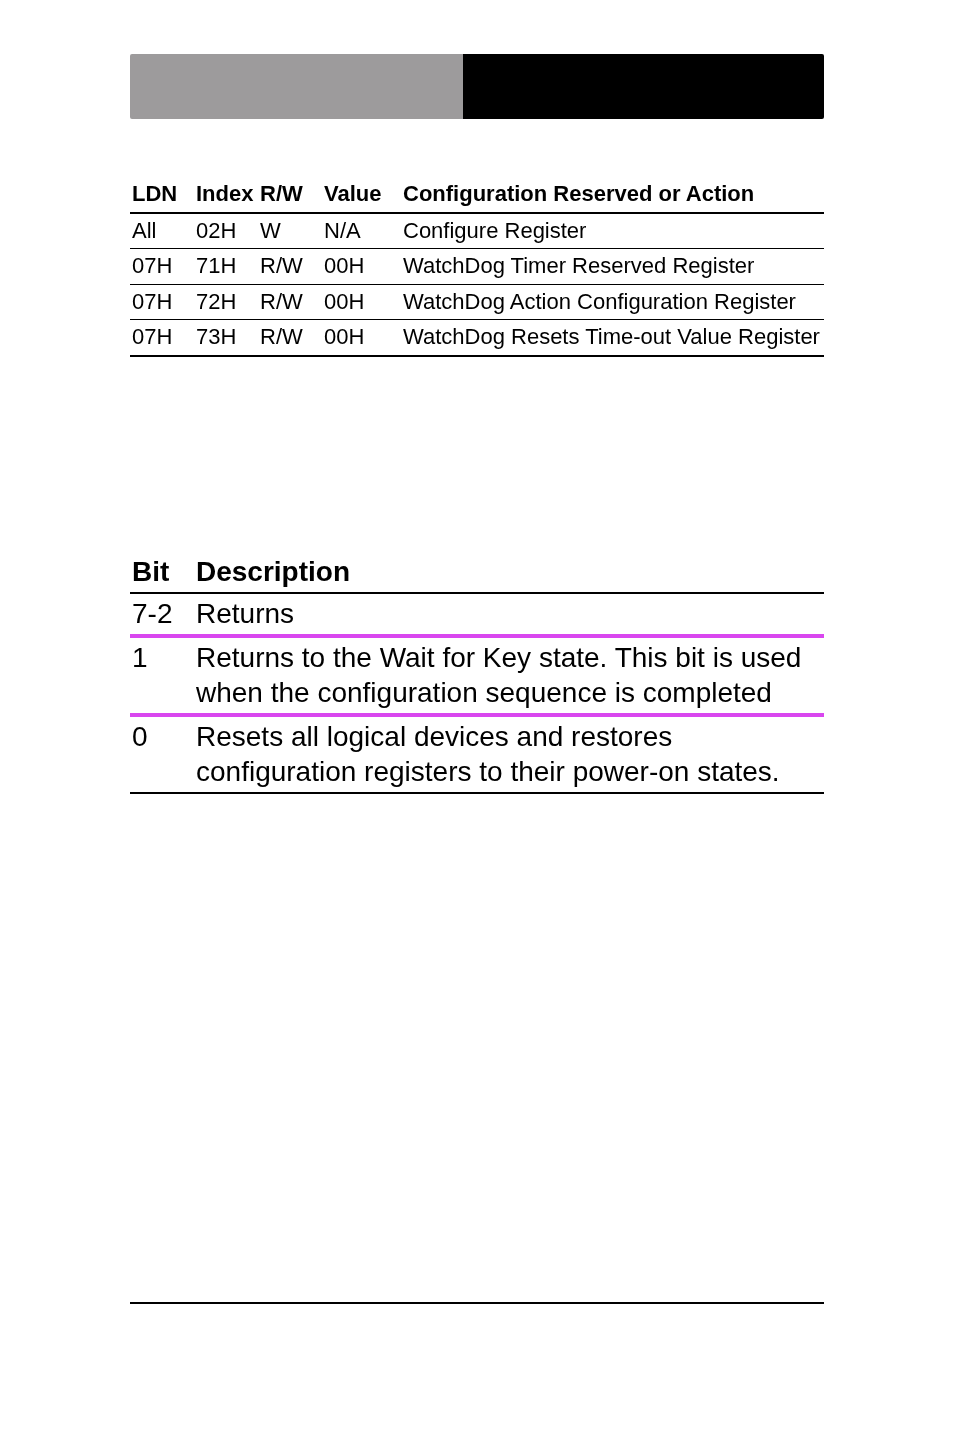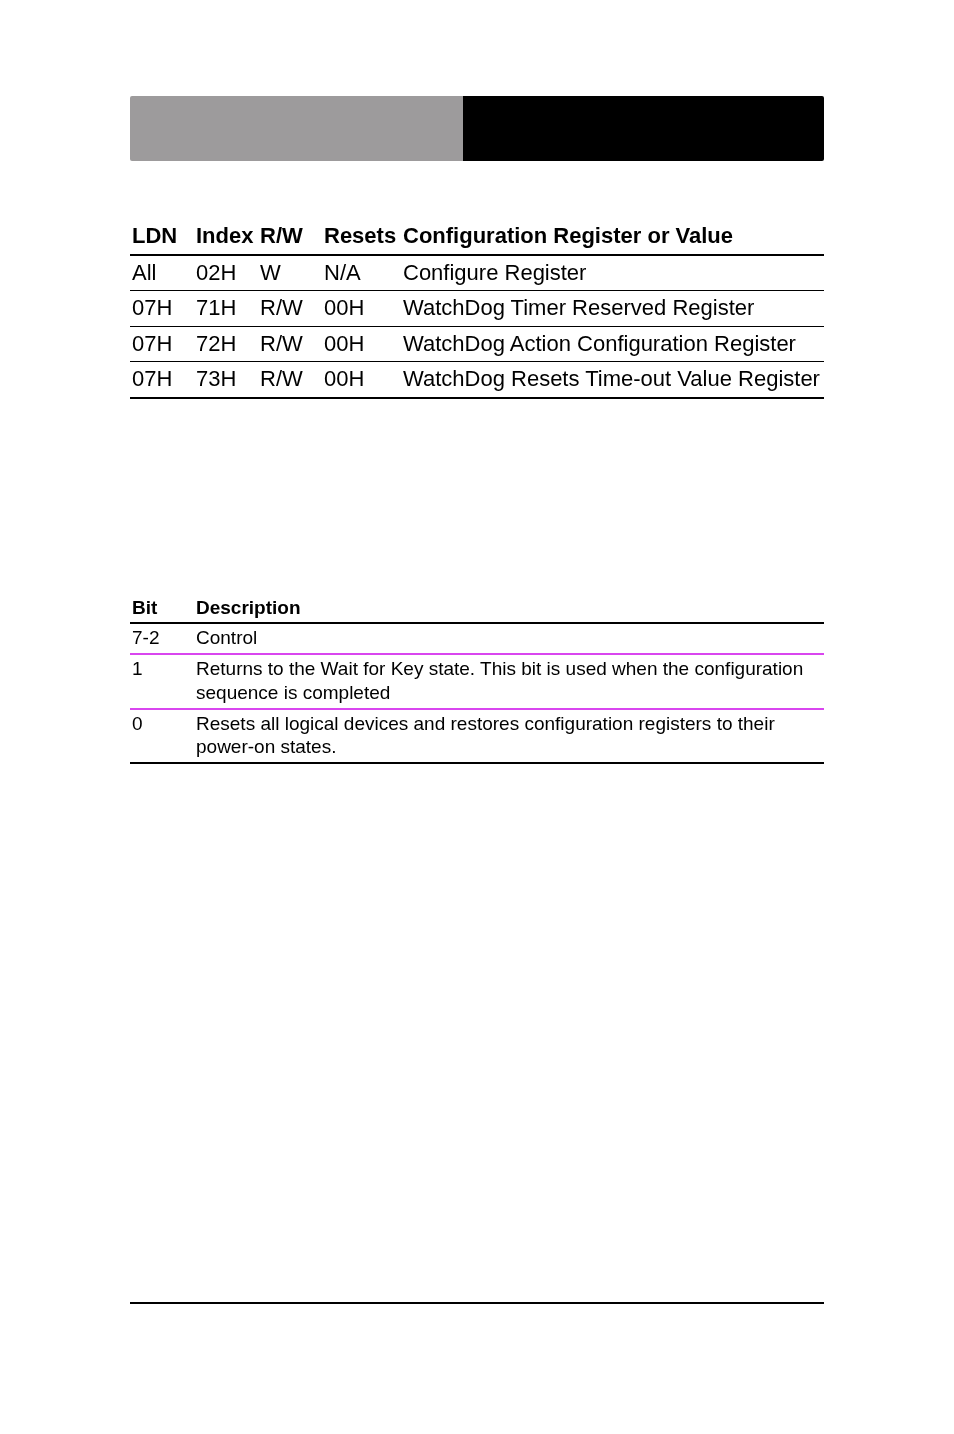--- a/index.html
+++ b/index.html
@@ -9,21 +9,21 @@
     height: 1434px;
     background: #ffffff;
     font-family: Arial, Helvetica, sans-serif;
     color: #000000;
   }
   .page {
     position: relative;
     width: 954px;
     height: 1434px;
     box-sizing: border-box;
-    padding: 96px 130px 0 130px;
+    padding: 54px 130px 0 130px;
   }
   .header-bar {
     position: relative;
     width: 100%;
     height: 65px;
     display: flex;
   }
   .header-left {
     flex: 0 0 48%;
     background: #9d9b9c;
@@ -66,34 +66,34 @@
   .col-ldn   { width: 60px; }
   .col-index { width: 60px; margin-top: 32px; }
   .col-rw    { width: 60px; }
   .col-reset { width: 75px; }
 
   
   .tbl2 {
     margin-top: 195px;
     width: 100%;
     border-collapse: collapse;
-    font-size: 19px;
+    font-size: 28px;
     line-height: 1.25;
   }
   .tbl2 th, .tbl2 td {
     text-align: left;
     vertical-align: top;
     padding: 2px 2px 3px 2px;
   }
   .tbl2 th {
     font-weight: bold;
     border-bottom: 2px solid #000;
   }
   .tbl2 td {
-    border-bottom: 2px solid #d946ef;
+    border-bottom: 4px solid #d946ef;
   }
   .tbl2 tbody tr:last-child td {
     border-bottom: 2px solid #000;
   }
   .col-bit  { width: 60px; }
 
   .footer-line {
     position: absolute;
     left: 130px;
     right: 130px;
@@ -110,22 +110,22 @@
     <div class="header-left"></div>
     <div class="header-right"></div>
   </div>
 
   <table class="tbl">
     <thead>
       <tr>
         <th class="col-ldn">LDN</th>
         <th class="col-index">Index</th>
         <th class="col-rw">R/W</th>
-        <th class="col-reset">Resets</th>
-        <th>Configuration Register or Value</th>
+        <th class="col-reset">Value</th>
+        <th>Configuration Reserved or Action</th>
       </tr>
     </thead>
     <tbody>
       <tr>
         <td>All</td>
         <td>02H</td>
         <td>W</td>
         <td>N/A</td>
         <td>Configure Register</td>
       </tr>
@@ -156,21 +156,21 @@
   <table class="tbl2">
     <thead>
       <tr>
         <th class="col-bit">Bit</th>
         <th>Description</th>
       </tr>
     </thead>
     <tbody>
       <tr>
         <td>7-2</td>
-        <td>Control</td>
+        <td>Returns</td>
       </tr>
       <tr>
         <td>1</td>
         <td>Returns to the Wait for Key state. This bit is used when the configuration sequence is completed</td>
       </tr>
       <tr>
         <td>0</td>
         <td>Resets all logical devices and restores configuration registers to their power-on states.</td>
       </tr>
     </tbody>

